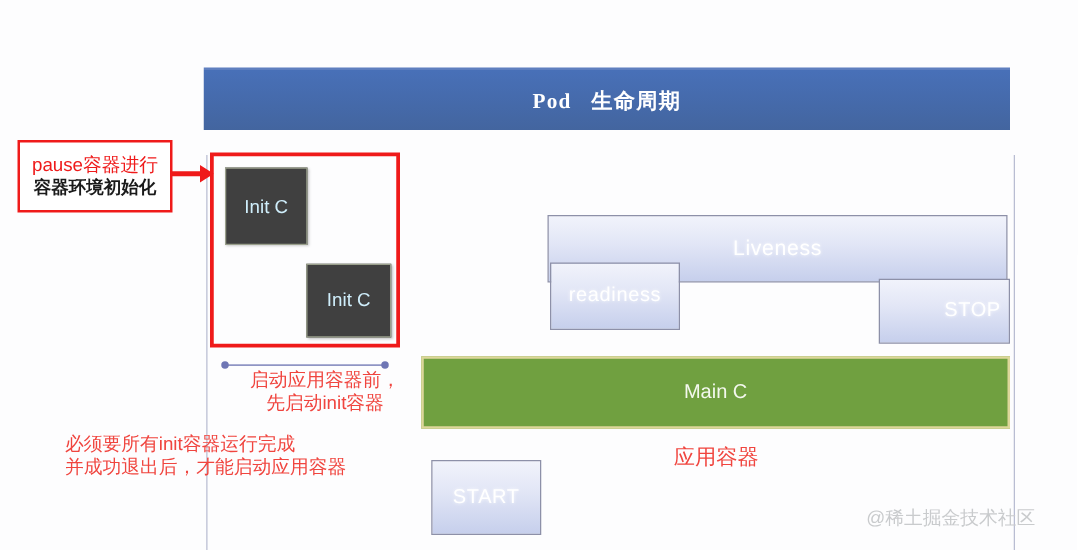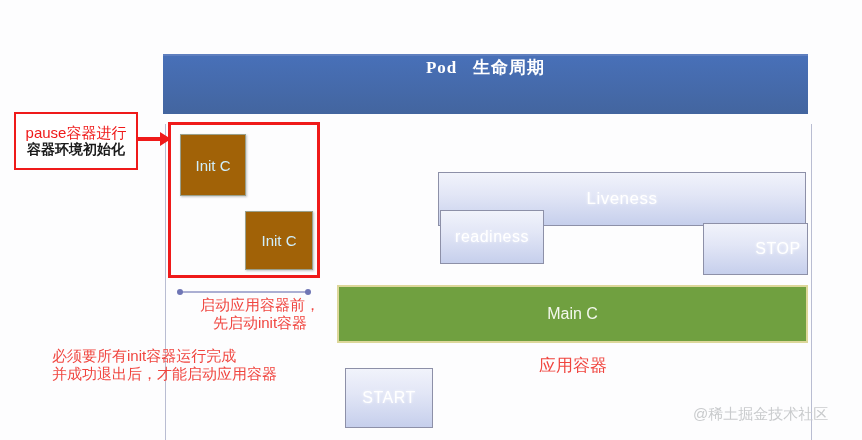--- a/index.html
+++ b/index.html
@@ -17,26 +17,26 @@
     background: #fdfdfe;
     overflow: hidden;
   }
 
   
   .pod-header {
     position: absolute;
     left: 163px;
     top: 54px;
     width: 645px;
-    height: 60px;
+    height: 50px;
     background: linear-gradient(180deg, #4870b8 0%, #43659f 100%);
     border-top: 2px solid #5f7fbf;
     box-sizing: border-box;
     display: flex;
-    align-items: flex-start;
+    align-items: center;
     justify-content: center;
   }
   .pod-header-title {
     color: #ffffff;
     font-family: "Liberation Serif", serif;
     font-weight: bold;
     font-size: 17px;
     letter-spacing: 1px;
     white-space: pre;
   }
@@ -44,21 +44,21 @@
     position: absolute;
     width: 1px;
     background: #b9bdd2;
   }
   .divider-left  { left: 165px; top: 124px; height: 316px; }
   .divider-right { left: 811px; top: 124px; height: 316px; }
 
   
   .init-box {
     position: absolute;
-    background: #a16207;
+    background: #404040;
     border: 1px solid #9aa08c;
     box-sizing: border-box;
     display: flex;
     align-items: center;
     justify-content: center;
     color: #cfeefb;
     font-size: 15px;
     box-shadow: 1px 1px 2px rgba(90,90,90,0.35);
   }
   #init-box-1 { left: 180px; top: 134px; width: 66px; height: 62px; }

